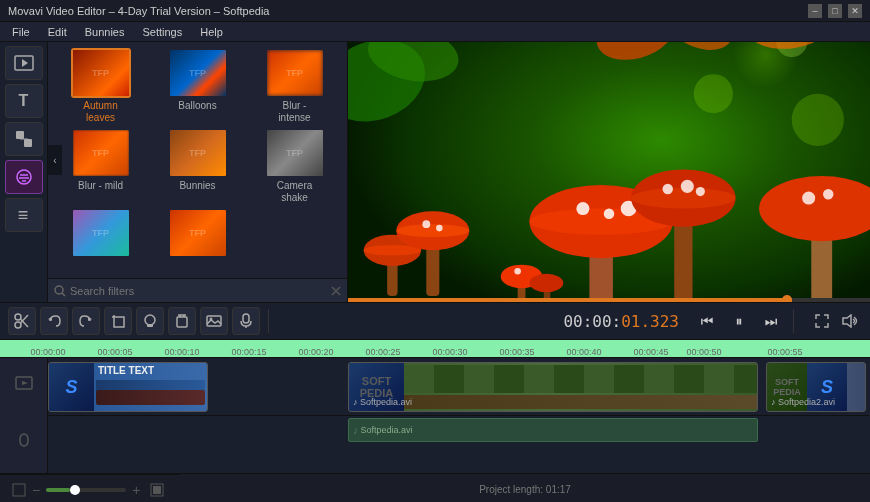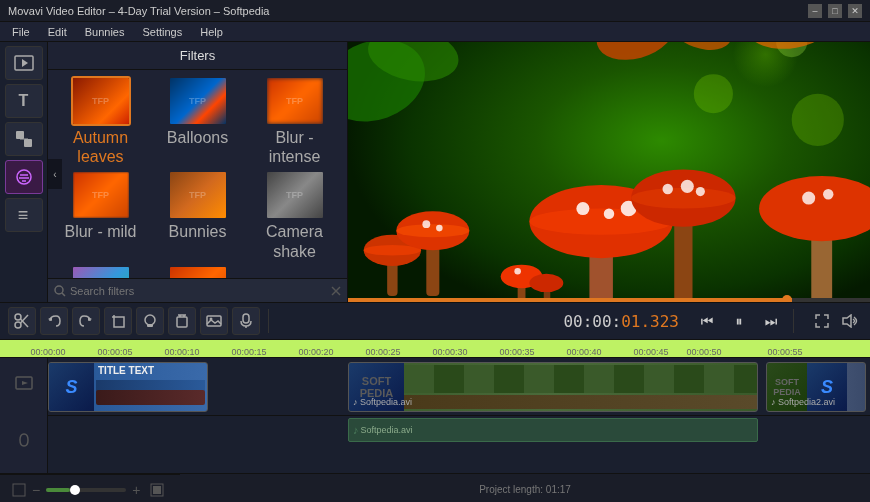--- a/index.html
+++ b/index.html
@@ -151,21 +151,21 @@
       overflow: hidden;
       border: 2px solid transparent;
       position: relative;
     }
     .filter-item.selected .filter-thumb { border-color: #e07820; }
     .filter-thumb-inner {
       width: 100%;
       height: 100%;
     }
     .filter-label {
-      font-size: 16px;
+      font-size: 10px;
       color: #aaa;
       text-align: center;
       margin-top: 2px;
       line-height: 1.2;
     }
     .filter-item.selected .filter-label { color: #e07820; }
 
     
     .thumb-autumn { background: linear-gradient(135deg, #8b1a00 0%, #cc4400 40%, #ff6600 70%, #cc2200 100%); }
     .thumb-balloons { background: linear-gradient(135deg, #003366 0%, #0066cc 50%, #ff4400 70%, #003366 100%); }
@@ -312,21 +312,21 @@
       border: none;
       cursor: pointer;
       display: flex;
       align-items: center;
       justify-content: center;
     }
 
     
     #timeline-header {
       height: 18px;
-      background: #bef264;
+      background: #86efac;
       border-bottom: 1px solid #111;
       display: flex;
       align-items: center;
       padding-left: 48px;
       overflow: hidden;
     }
     #timeline-ruler {
       flex: 1;
       display: flex;
       align-items: center;
@@ -573,21 +573,20 @@
     <div class="sidebar-btn accent">
       <svg width="18" height="18">
         <circle cx="9" cy="9" r="7" fill="none" stroke="#cc66ff" stroke-width="1.5"></circle>
         <path d="M5,7 L13,7 M4,10 L14,10 M7,13 L11,13" stroke="#cc66ff" stroke-width="1.5"></path>
       </svg>
     </div>
     <div class="sidebar-btn" style="font-size:18px; color:#aaa; letter-spacing:1px;">≡</div>
   </div>
 
   <div id="filters-panel">
-    <div id="filters-title">Filters</div>
     <div id="filters-content">
 
 
       <div id="filters-grid-container">
         <div id="filter-nav-left">‹</div>
         <div id="filters-grid">
           <div class="filter-item selected">
             <div class="filter-thumb">
               <div class="filter-thumb-inner thumb-autumn"></div>
             </div>

